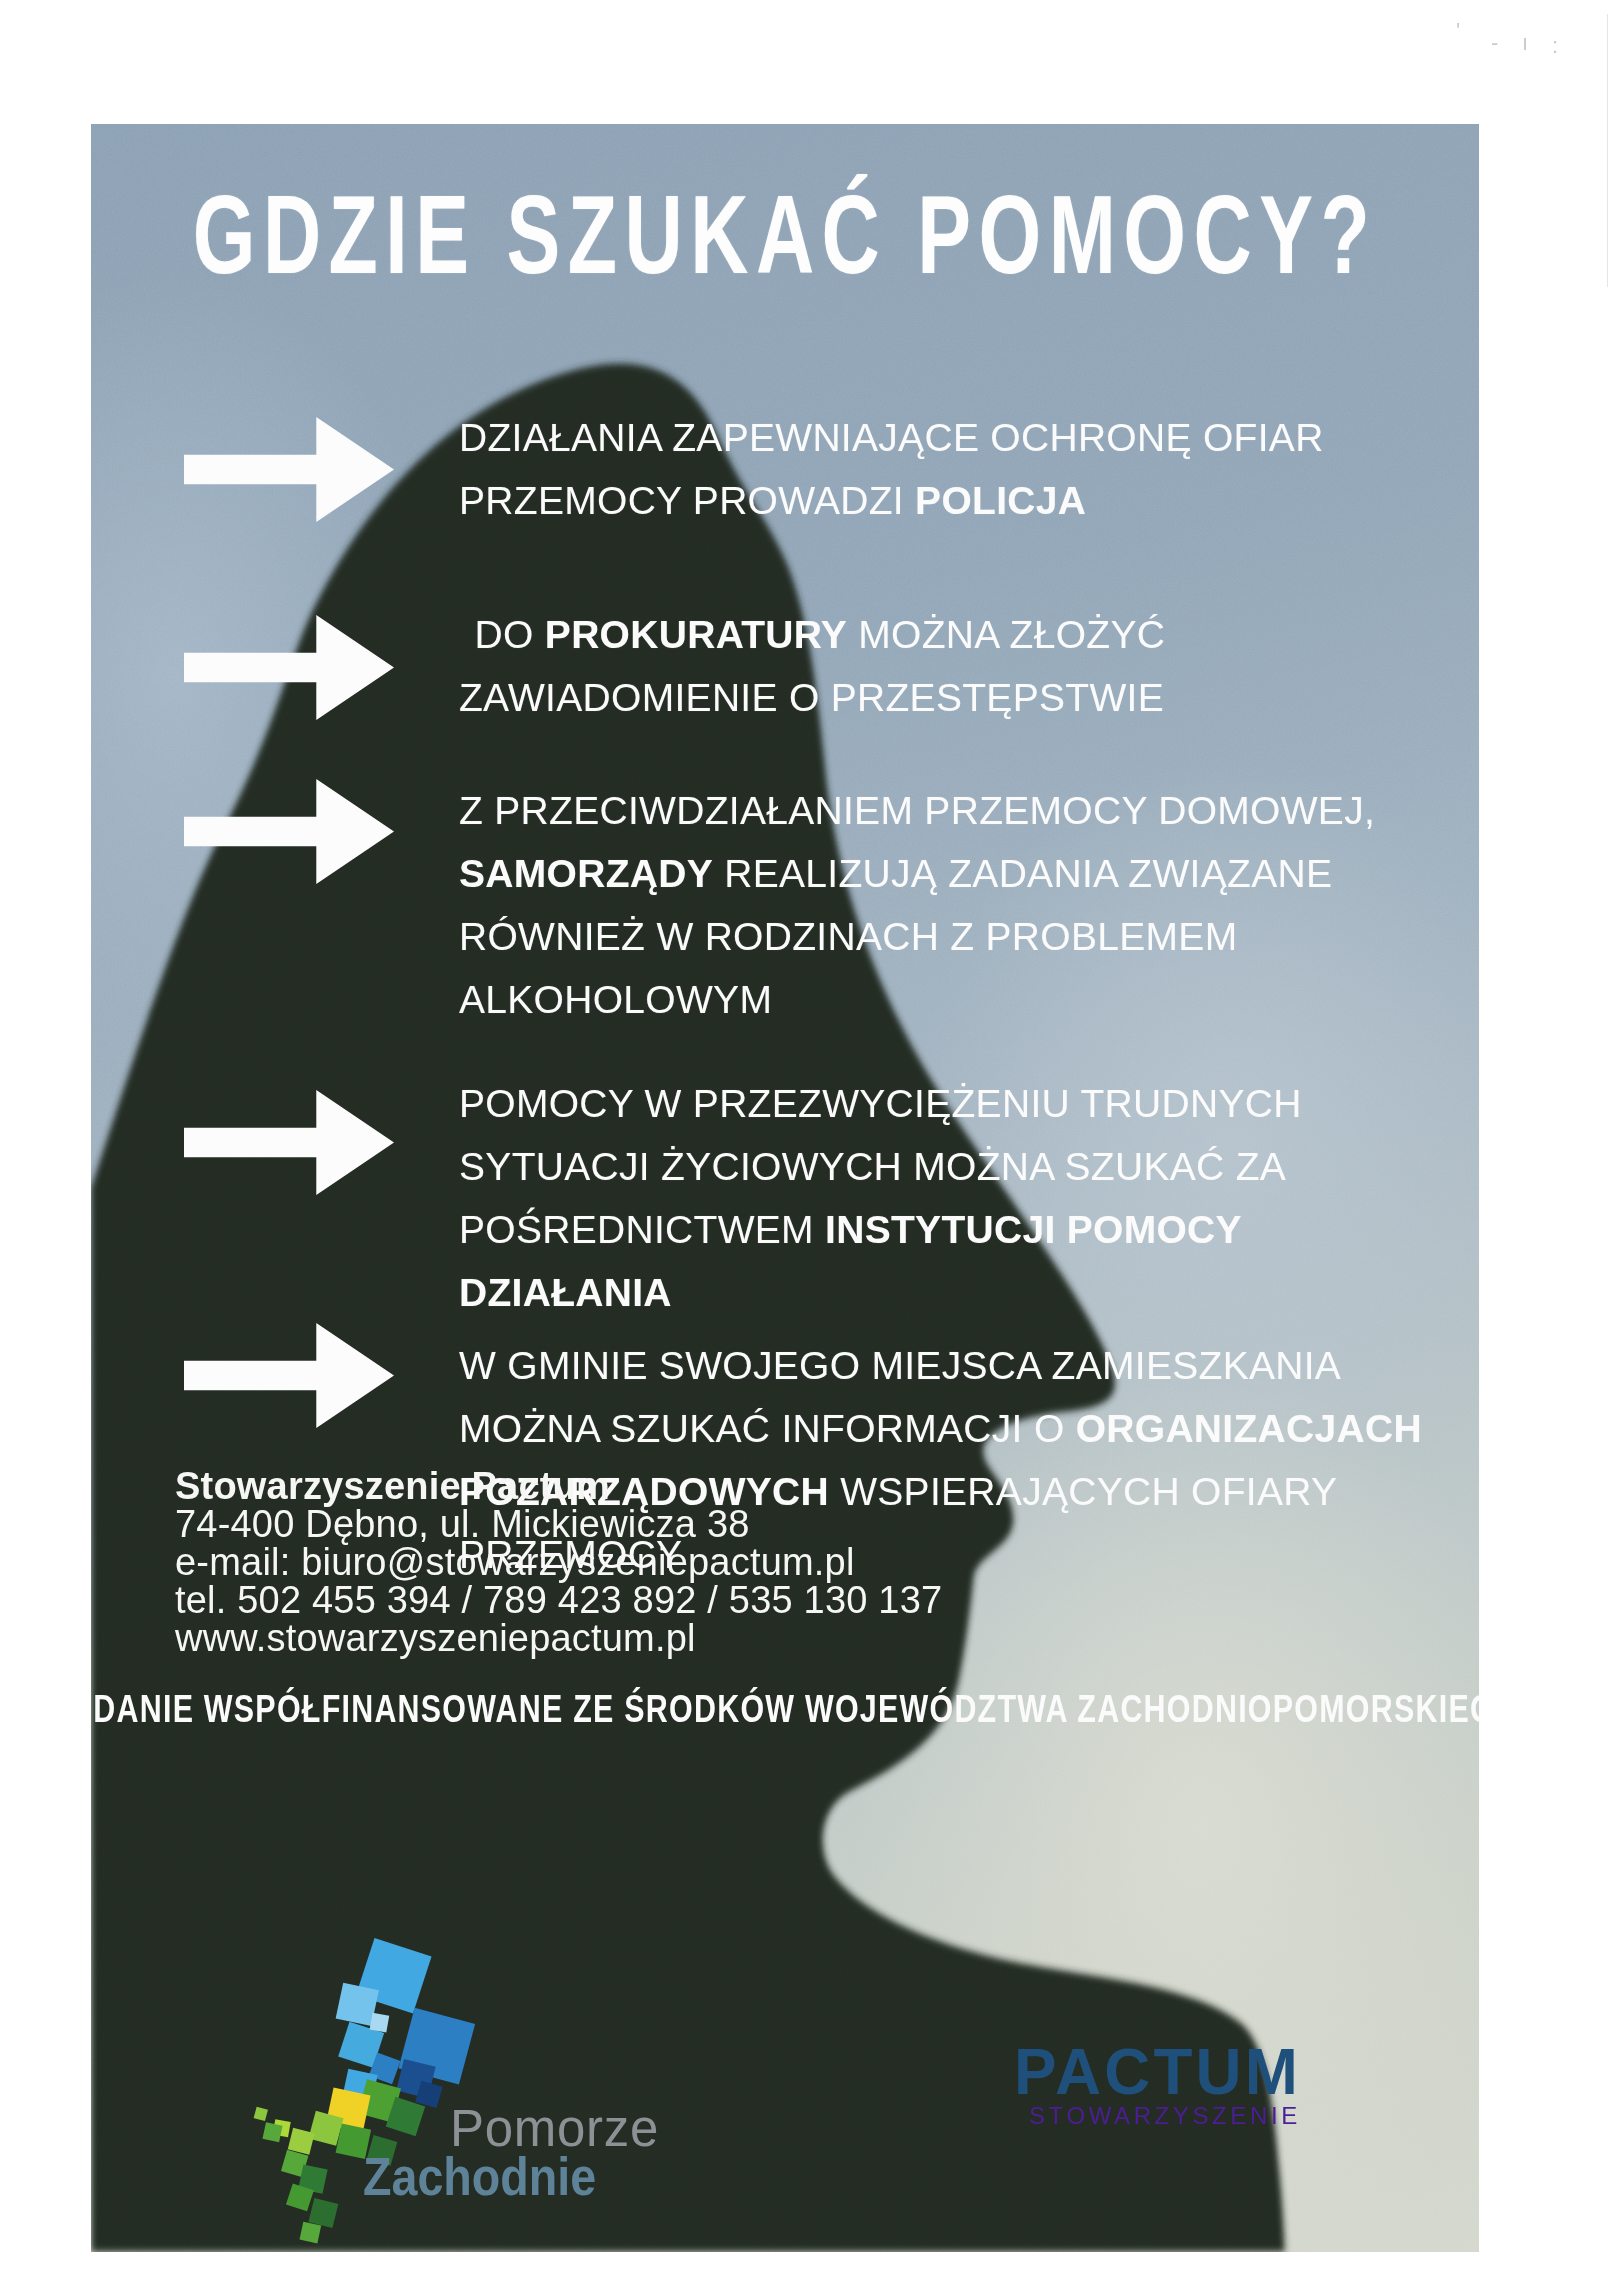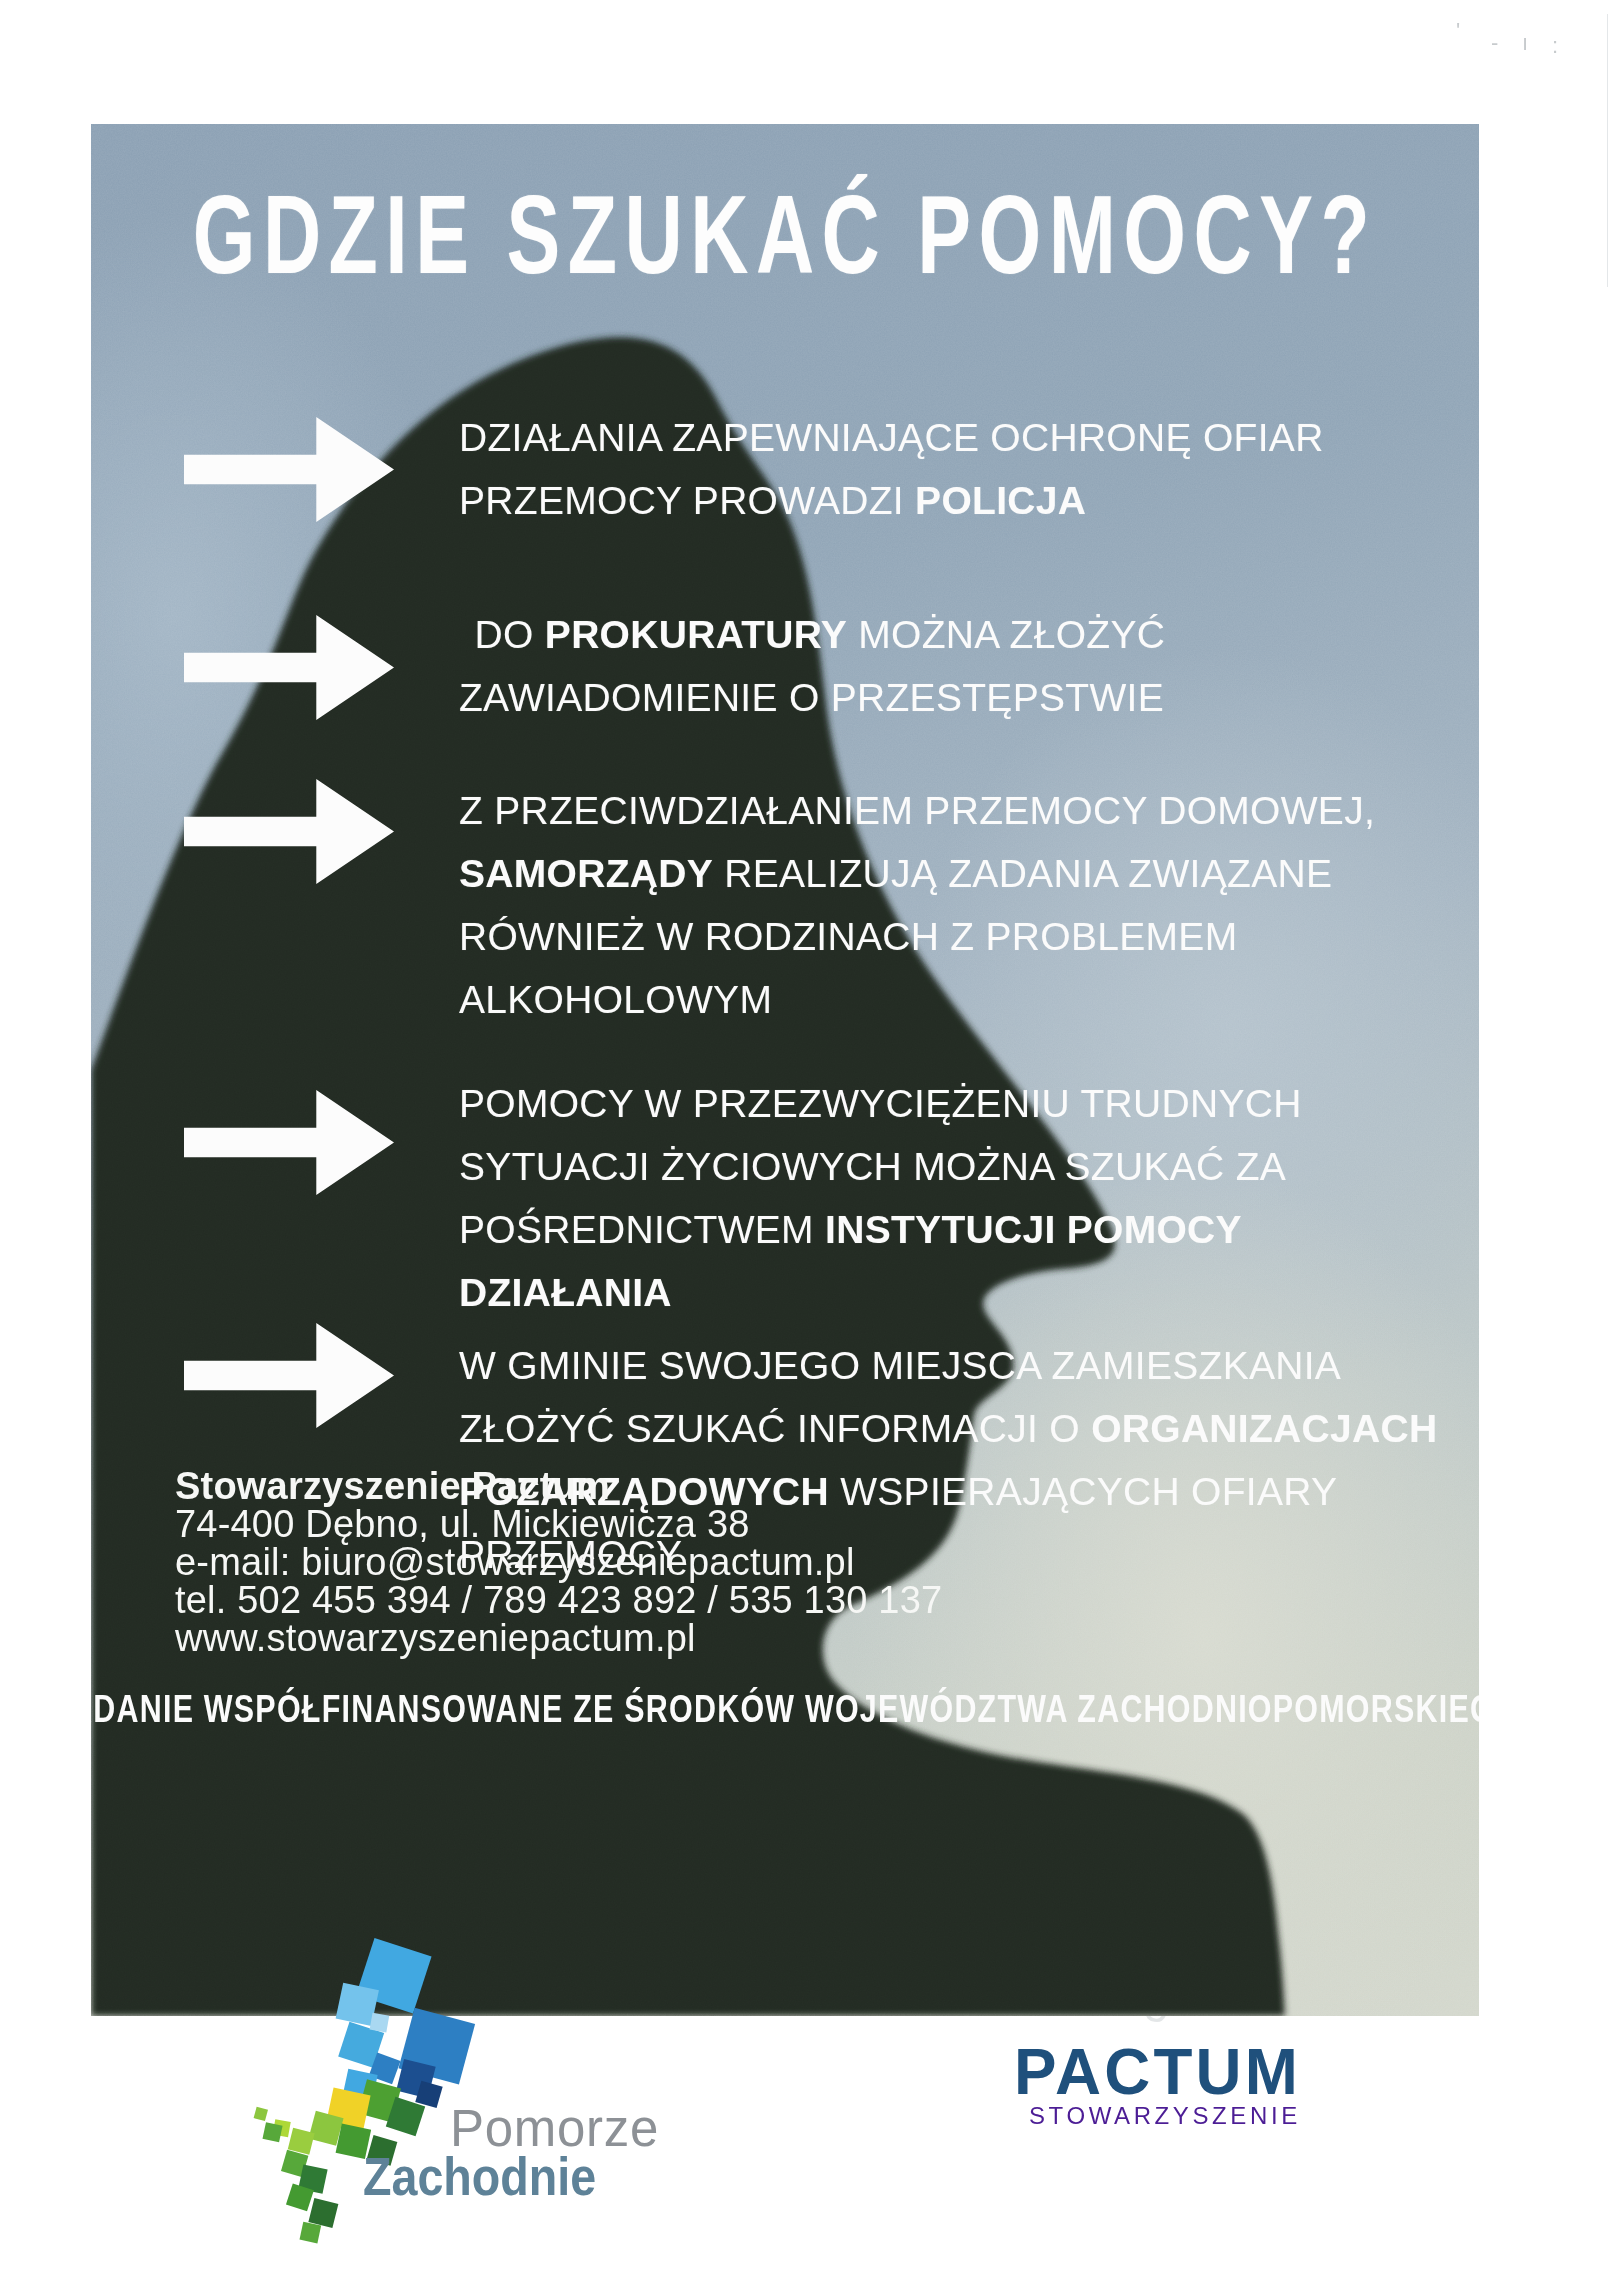--- a/index.html
+++ b/index.html
@@ -5,21 +5,21 @@
   html,body{margin:0;padding:0;}
   body{
     width:1616px;height:2284px;background:#ffffff;
     font-family:"Liberation Sans","DejaVu Sans",sans-serif;
     -webkit-font-smoothing:antialiased;
   }
   .page{position:relative;width:1616px;height:2284px;background:#ffffff;overflow:hidden;}
 
   
   .photo{
-    position:absolute;left:91px;top:124px;width:1388px;height:1892px;
+    position:absolute;left:91px;top:124px;width:1388px;height:2128px;
     overflow:hidden;
     background:
       radial-gradient(586px 781px at 80% 80%, rgba(216,219,208,.95) 0%, rgba(216,219,208,0) 60%),
       radial-gradient(521px 619px  at 82% 48%, rgba(182,196,206,.85) 0%, rgba(182,196,206,0) 62%),
       radial-gradient(423px 619px  at 6% 26%,  rgba(171,189,204,.7)  0%, rgba(171,189,204,0) 65%),
       linear-gradient(168deg,#8a9fb3 0%,#8fa4b6 26%,#a2b3c1 48%,#bcc7c7 70%,#cbd1c6 87%,#d3d7cc 100%);
   }
   .photo svg.sil{position:absolute;left:0;top:0;width:100%;height:100%;display:block;}
   .grain{position:absolute;inset:0;width:100%;height:100%;mix-blend-mode:overlay;opacity:.45;pointer-events:none;}
 
@@ -163,21 +163,21 @@
         <div class="bline"><span>ALKOHOLOWYM</span></div>
       </div>
     <div class="bullet b4">
         <div class="bline"><span>POMOCY W PRZEZWYCIĘŻENIU TRUDNYCH</span></div>
         <div class="bline"><span>SYTUACJI ŻYCIOWYCH MOŻNA SZUKAĆ ZA</span></div>
         <div class="bline"><span>POŚREDNICTWEM </span><b>INSTYTUCJI POMOCY</b></div>
         <div class="bline"><b>DZIAŁANIA</b></div>
       </div>
     <div class="bullet b5">
         <div class="bline"><span>W GMINIE SWOJEGO MIEJSCA ZAMIESZKANIA</span></div>
-        <div class="bline"><span>ZŁOŻYĆ SZUKAĆ INFORMACJI O </span><b>ORGANIZACJACH</b></div>
+        <div class="bline"><span>MOŻNA SZUKAĆ INFORMACJI O </span><b>ORGANIZACJACH</b></div>
         <div class="bline"><b>POZARZĄDOWYCH</b><span> WSPIERAJĄCYCH OFIARY</span></div>
         <div class="bline"><span>PRZEMOCY</span></div>
       </div>
 
     <div class="contact">
       <div class="cname">Stowarzyszenie Pactum</div>
       <div>74-400 Dębno, ul. Mickiewicza 38</div>
       <div>e-mail: biuro@stowarzyszeniepactum.pl</div>
       <div>tel. 502 455 394 / 789 423 892 / 535 130 137</div>
       <div>www.stowarzyszeniepactum.pl</div>

